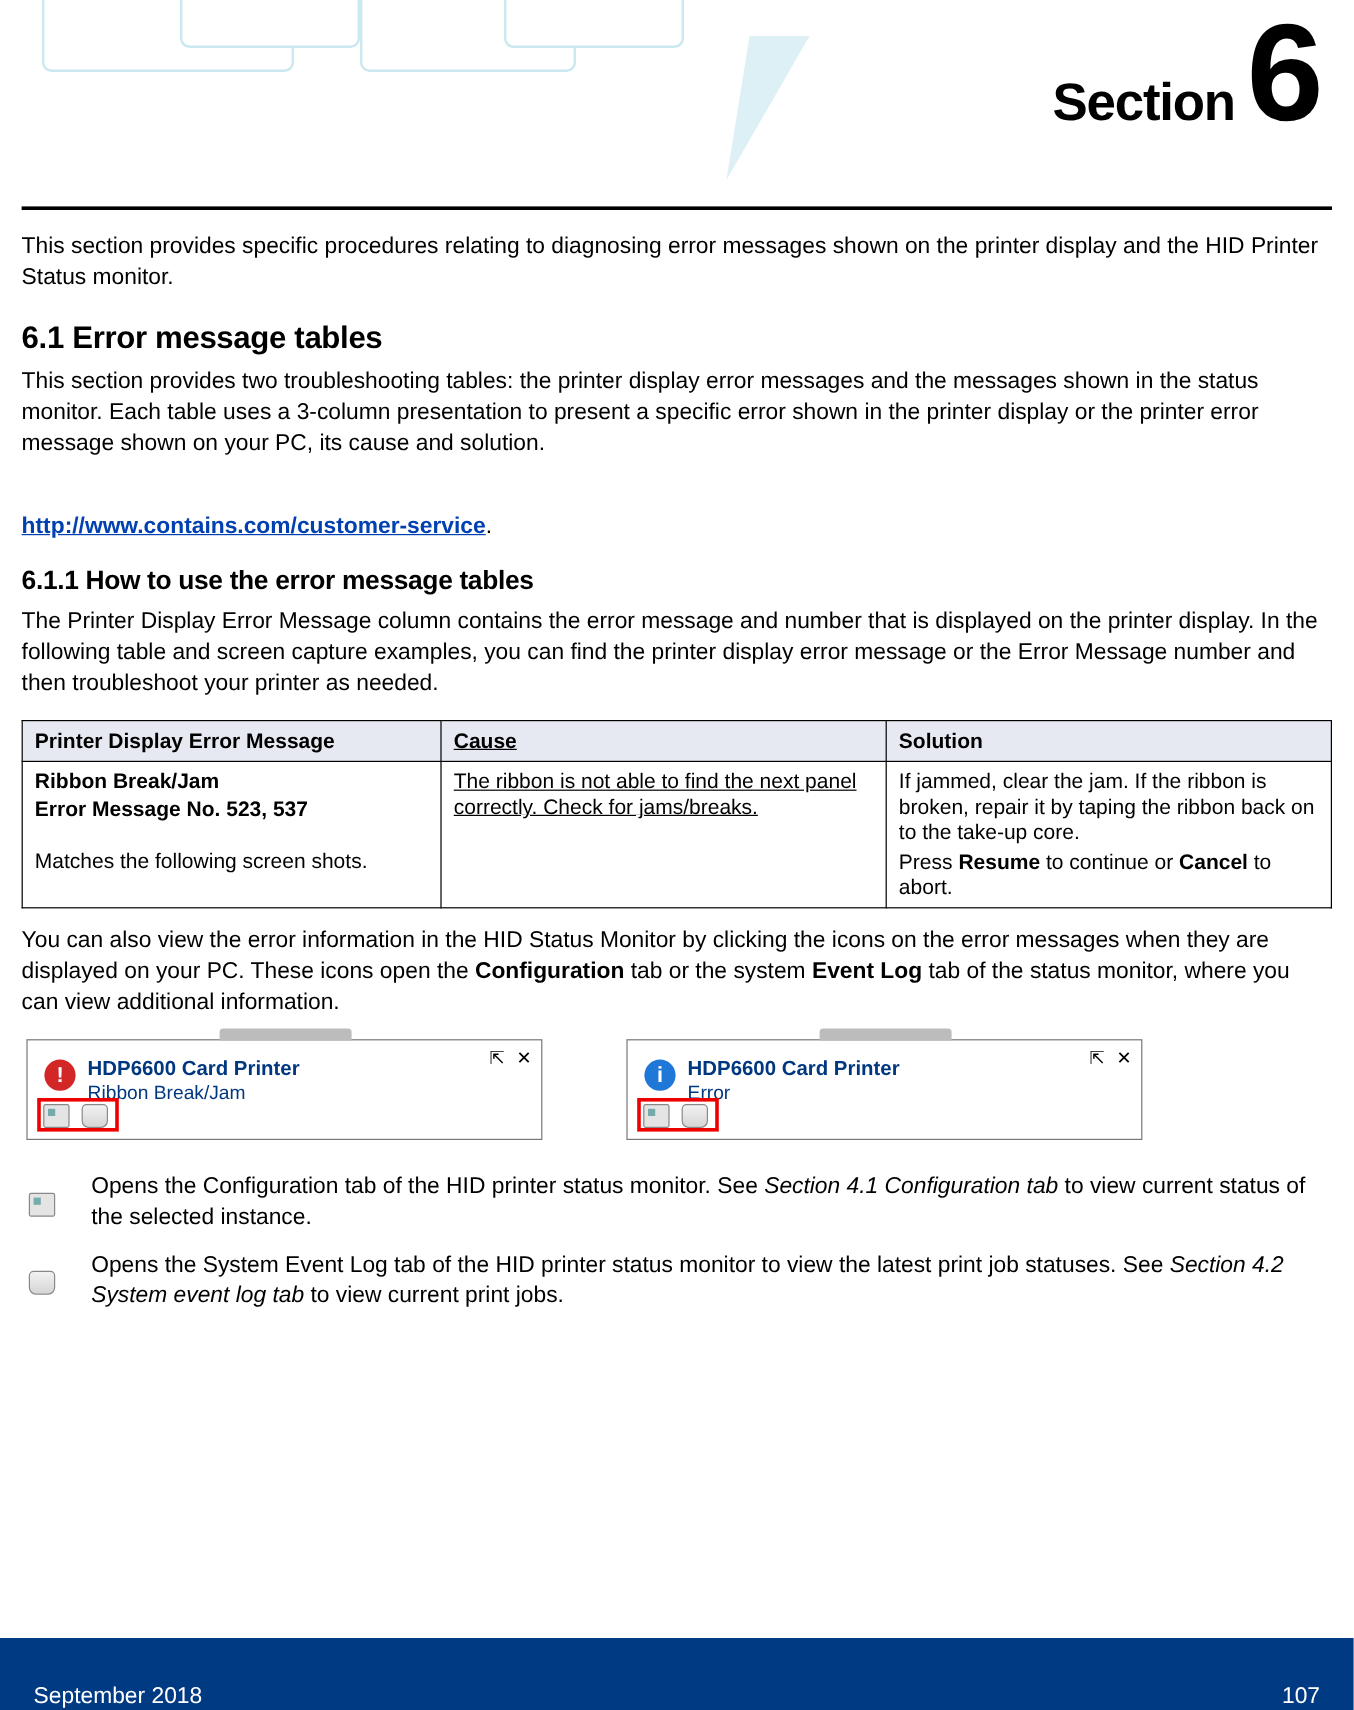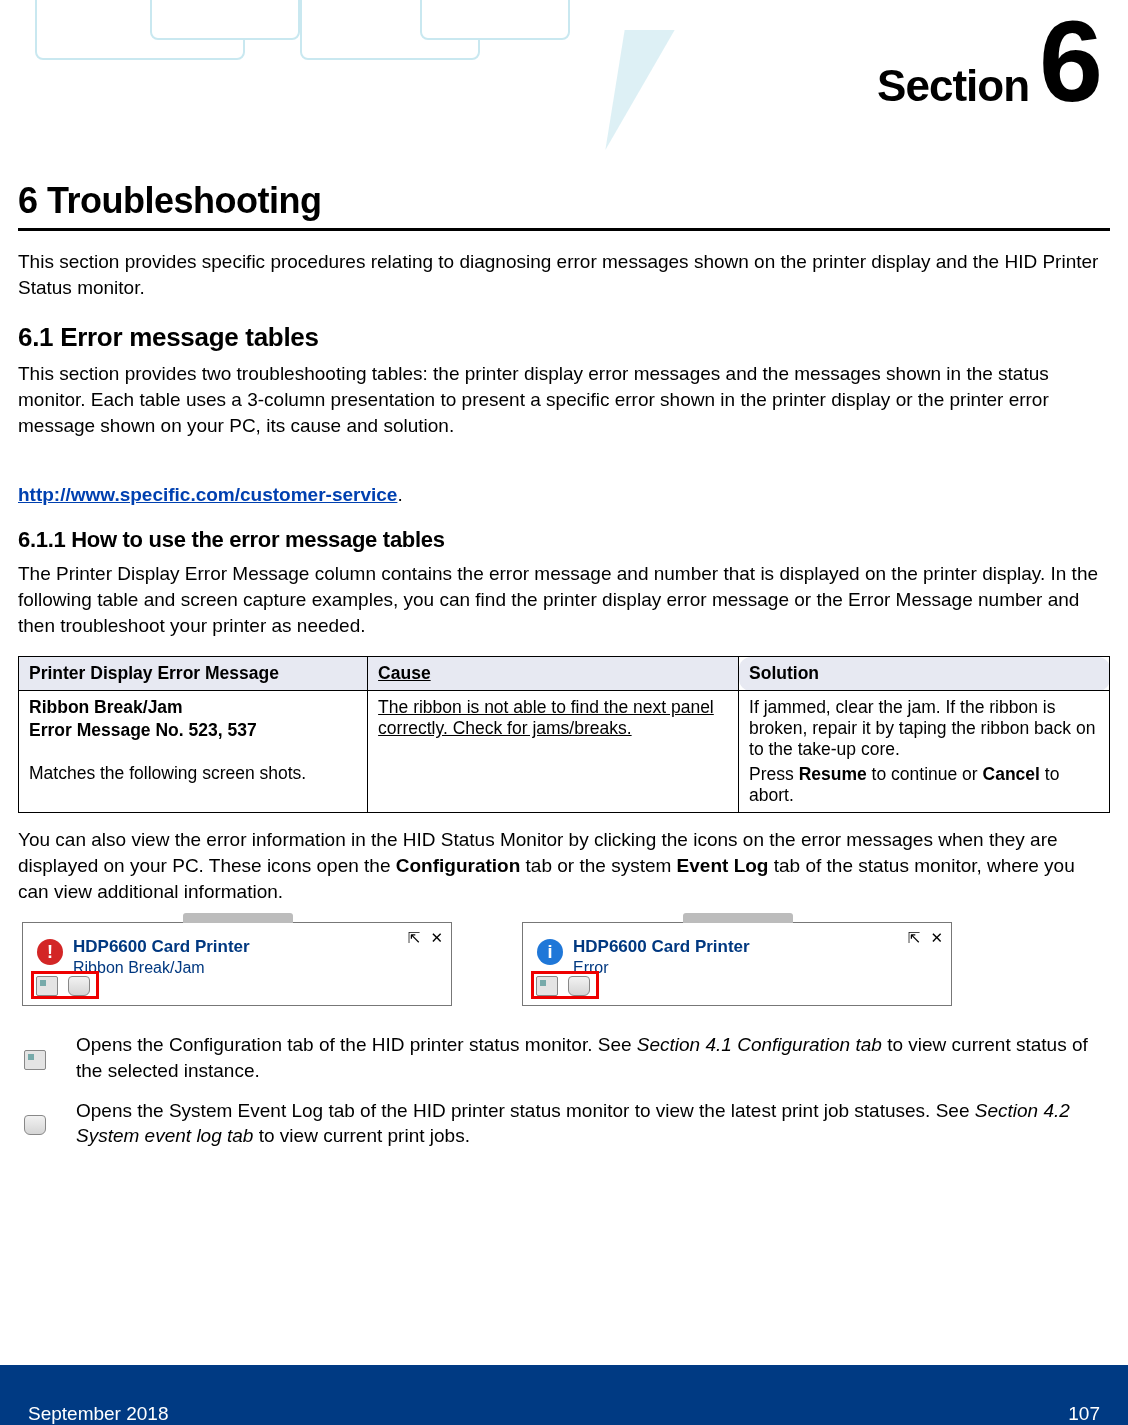--- a/index.html
+++ b/index.html
@@ -88,21 +88,21 @@
     padding: 6px 10px;
     text-align: left;
     vertical-align: top;
   }
   table.err th {
     background: #e7e9f2;
     font-weight: 700;
   }
   .col1 { width: 32%; }
   .col2 { width: 34%; text-decoration: underline; }
-  .col3 { width: 34%; border-radius: 12px; }
+  .col3 { width: 34%; }
   .col1 .primary { font-weight: 700; display: block; }
   .col1 .secondary { font-weight: 700; display: block; margin-top: 2px; }
   .col1 .tertiary { display: block; margin-top: 22px; font-weight: 400; }
 
   .popups {
     display: flex;
     gap: 70px;
     margin: 14px 0 26px 4px;
   }
   .popup {
@@ -188,33 +188,29 @@
     <div class="deco-box deco4"></div>
     <div class="deco-chev"></div>
     <div class="section-label">
       <span class="section-word">Section</span>
       <span class="section-num">6</span>
     </div>
   </div>
 
   <div class="content">
 
-    <h1 class="title">
-      <span class="h1-num">6</span>
-      <span>Troubleshooting</span>
-    </h1>
     <hr class="hr">
 
     <p>This section provides specific procedures relating to diagnosing error messages shown on the printer display and the HID Printer Status monitor.</p>
 
     <h2>6.1 Error message tables</h2>
     <p>This section provides two troubleshooting tables: the printer display error messages and the messages shown in the status monitor. Each table uses a 3-column presentation to present a specific error shown in the printer display or the printer error message shown on your PC, its cause and solution.</p>
     <p>
       <br>
-      <a class="link">http://www.specific.com/customer-service</a><span>.</span>
+      <a class="link">http://www.contains.com/customer-service</a><span>.</span>
     </p>
 
     <h3>6.1.1 How to use the error message tables</h3>
     <p>The Printer Display Error Message column contains the error message and number that is displayed on the printer display. In the following table and screen capture examples, you can find the printer display error message or the Error Message number and then troubleshoot your printer as needed.</p>
 
     <table class="err">
       <thead>
         <tr>
           <th class="col1">Printer Display Error Message</th>
           <th class="col2">Cause</th>

